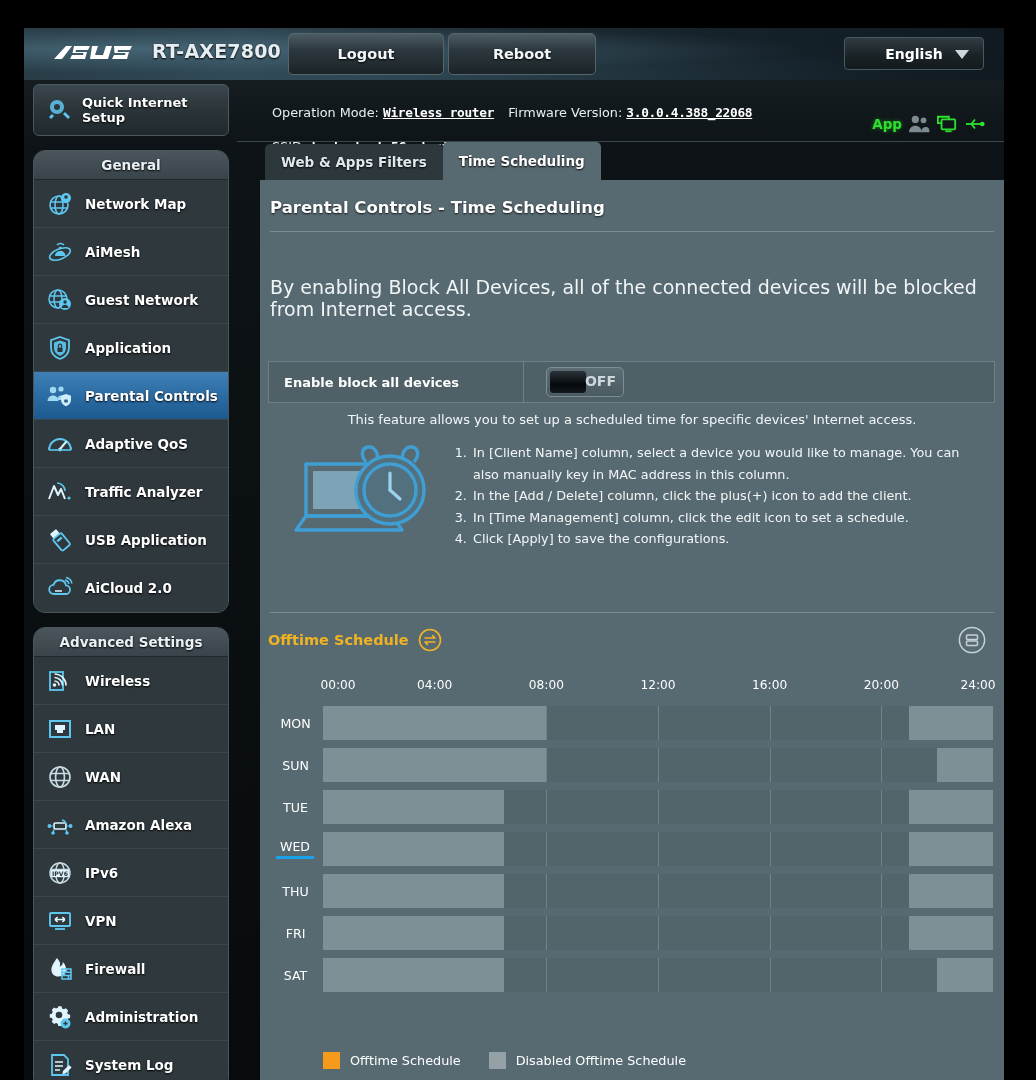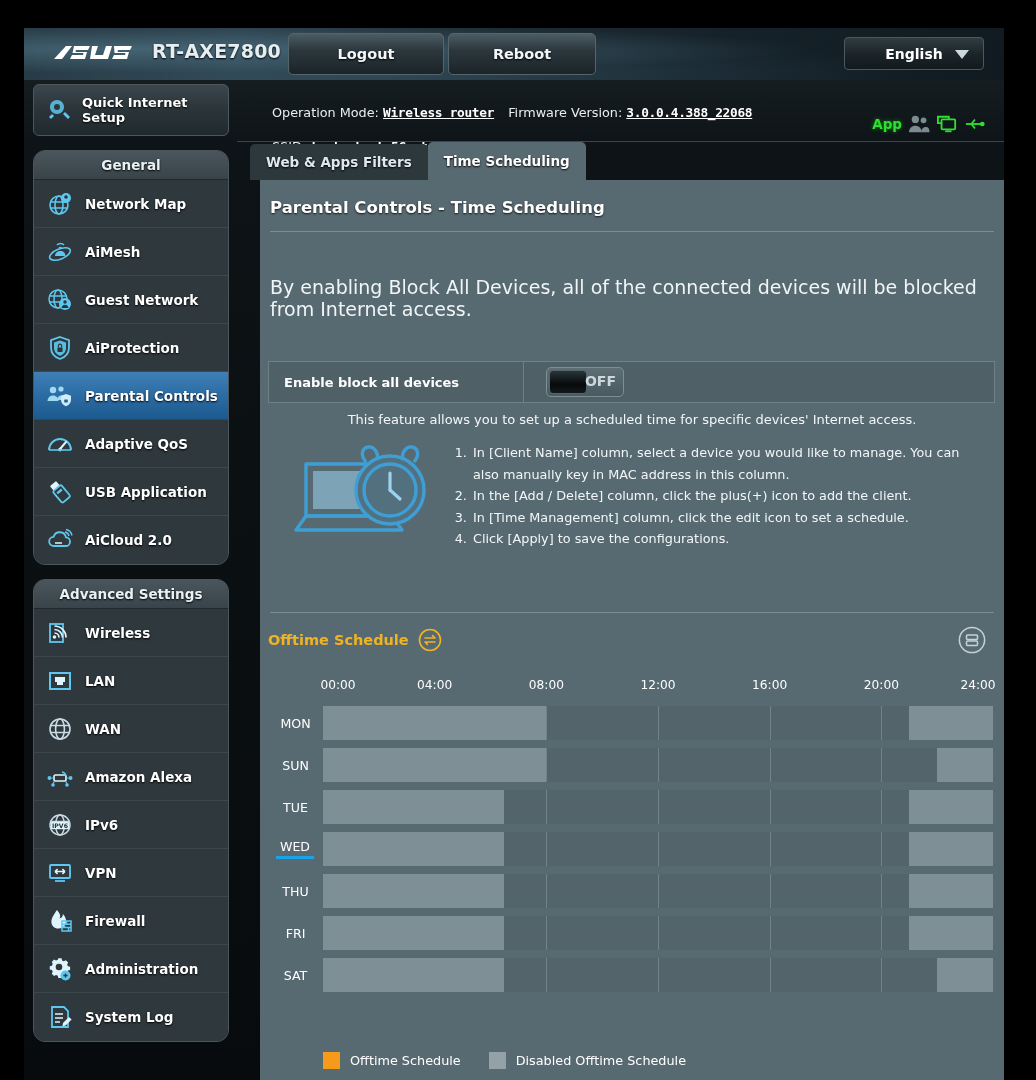--- a/index.html
+++ b/index.html
@@ -152,21 +152,21 @@
   .nav-item.active {
     background: linear-gradient(180deg,#3f7fb5 0%,#2d6ea6 45%,#1c5a8e 100%);
   }
   .nav-ico { width: 28px; height: 28px; flex: 0 0 28px; display:block; }
 
   
   .main {
     position: absolute; left: 213px; top: 114px;
     width: 767px; height: 938px;
   }
-  .tabs { position: absolute; left: 13px; top: 0; display: flex; align-items: flex-end; height: 38px; }
+  .tabs { position: absolute; left: 28px; top: 0; display: flex; align-items: flex-end; height: 38px; }
   .tab {
     height: 36px; padding: 0 16px;
     display: flex; align-items: center;
     font-size: 13.5px; font-weight: bold; color: #e9f0f3;
     border-radius: 5px 5px 0 0;
     text-shadow: 0 1px 2px #000;
     cursor: pointer;
   }
   .tab.inactive { background: #2d383d; color: #dfe8ec; }
   .tab.active { background: #586a71; color: #ffffff; height: 38px; }
@@ -413,21 +413,21 @@
           <div class="label">Guest Network</div>
         </div>
 
         <div class="nav-item">
           <svg class="nav-ico" viewBox="0 0 28 28">
             <path d="M14 3l9 3.2v7.4c0 6-4 9.8-9 11.4-5-1.6-9-5.4-9-11.4V6.2z" fill="none" stroke="#5ec7ef" stroke-width="1.8"></path>
             <path d="M14 6.4l6 2.2v5.2c0 4.2-2.7 6.9-6 8.1-3.3-1.2-6-3.9-6-8.1V8.6z" fill="#5ec7ef" opacity=".92"></path>
             <rect x="11.4" y="13.4" width="5.2" height="4.6" rx="1" fill="#2a3439"></rect>
             <path d="M12.4 13.4v-1.6a1.6 1.6 0 013.2 0v1.6" fill="none" stroke="#2a3439" stroke-width="1.2"></path>
           </svg>
-          <div class="label">AiProtection</div>
+          <div class="label">Application</div>
         </div>
 
         <div class="nav-item active">
           <svg class="nav-ico" viewBox="0 0 28 28">
             <g fill="#9fd9f2">
               <circle cx="7" cy="8" r="3.2"></circle>
                 <circle cx="15" cy="7" r="2.6"></circle>
               <path d="M1.5 19c0-3.2 2.4-5.6 5.5-5.6s5.5 2.4 5.5 5.6z"></path>
               <path d="M11 18c0-2.6 1.9-4.6 4.4-4.6S19 15.4 19 18z"></path>
             </g>
@@ -440,20 +440,28 @@
         <div class="nav-item">
           <svg class="nav-ico" viewBox="0 0 28 28">
             <path d="M3 20a11 11 0 0122 0" fill="none" stroke="#5ec7ef" stroke-width="1.9"></path>
             <path d="M14 19l6-7" stroke="#dff4fd" stroke-width="2" fill="none" stroke-linecap="round"></path>
             <circle cx="14" cy="19.6" r="1.8" fill="#dff4fd"></circle>
             <path d="M3 20h22" stroke="#5ec7ef" stroke-width="1.6"></path>
           </svg>
           <div class="label">Adaptive QoS</div>
         </div>
 
+        <div class="nav-item">
+          <svg class="nav-ico" viewBox="0 0 28 28">
+            <path d="M3 21L8 8l4 9 3-6 4 10" fill="none" stroke="#dff4fd" stroke-width="2" stroke-linejoin="round"></path>
+            <path d="M11 5a8 8 0 018 8" fill="none" stroke="#5ec7ef" stroke-width="1.6"></path>
+            <circle cx="23" cy="20" r="1.6" fill="#5ec7ef"></circle>
+          </svg>
+          <div class="label">Traffic Analyzer</div>
+        </div>
 
         <div class="nav-item">
           <svg class="nav-ico" viewBox="0 0 28 28">
             <g transform="rotate(-40 14 14)">
               <rect x="10" y="3" width="8" height="6" rx="1" fill="#dff4fd"></rect>
               <rect x="8.6" y="9" width="10.8" height="15" rx="1.6" fill="none" stroke="#5ec7ef" stroke-width="1.8"></rect>
               <rect x="11" y="12" width="6" height="2.4" fill="#5ec7ef"></rect>
             </g>
           </svg>
           <div class="label">USB Application</div>

